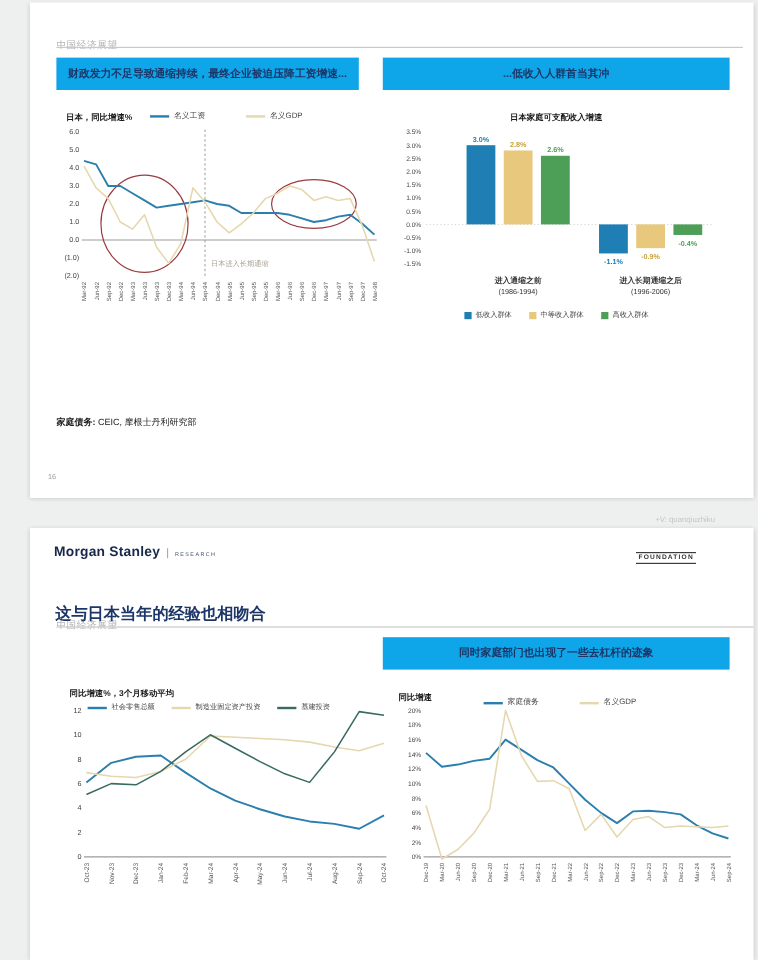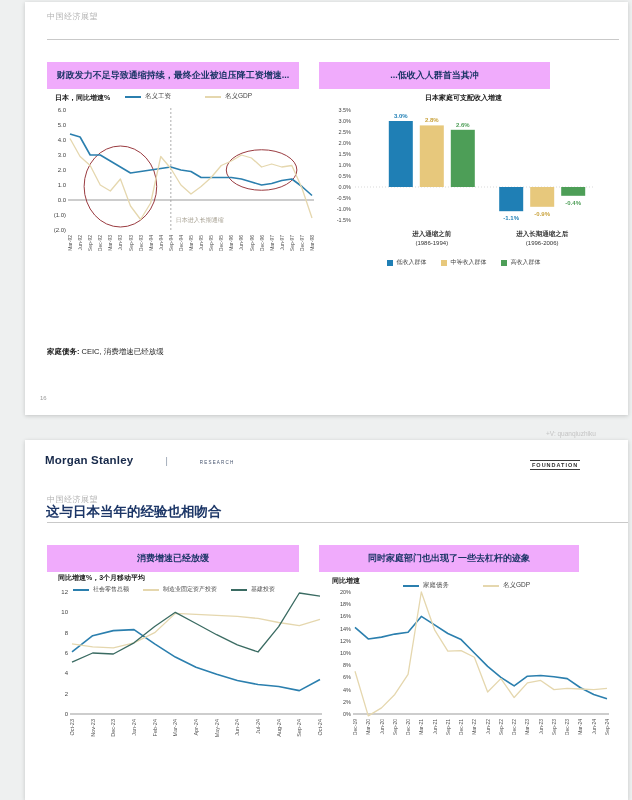--- a/index.html
+++ b/index.html
@@ -2,54 +2,54 @@
 <html><head>
 <meta charset="utf-8">
 <style>
   * { margin:0; padding:0; box-sizing:border-box; }
   html,body { width:632px; height:800px; overflow:hidden; background:#eef0f0;
     font-family:"Liberation Sans","DejaVu Sans",sans-serif; }
   .slide { position:absolute; left:25px; width:603px; background:#ffffff;
     box-shadow:0 1px 4px rgba(0,0,0,.18); overflow:hidden; }
   #slide1 { top:2px; height:413px; }
   #slide2 { top:440px; height:360px; }
-  .eyebrow { position:absolute; font-size:8px; color:#b3b3b3; letter-spacing:.5px; }
+  .eyebrow { position:absolute; font-size:8px; color:#b3b3b3; letter-spacing:.5px;margin-top:21px; }
   .slide-title { position:absolute; font-size:13.5px; font-weight:bold; color:#1c3667; }
   .hrule { position:absolute; height:1px; background:#c9c9c9; }
-  .panel-h { position:absolute; height:27px; background:#f0abfc; display:flex;
-    align-items:center; justify-content:center; font-size:9px; font-weight:bold; color:#1c3667;margin-top:14px; }
+  .panel-h { position:absolute; height:27px; background:#0ea5e9; display:flex;
+    align-items:center; justify-content:center; font-size:9px; font-weight:bold; color:#1c3667; }
   .chart-label { position:absolute; font-size:7px; font-weight:bold; color:#1a1a1a; }
   .legend { position:absolute; display:flex; align-items:center; gap:34px;
     font-size:6.5px; color:#444; white-space:nowrap; }
   .legend .item { display:flex; align-items:center; gap:4px; }
   .legend .swl { display:inline-block; width:16px; height:2px; }
   .legend .sws { display:inline-block; width:6px; height:6px; }
   .legend.sm { gap:14px; font-size:6px; }
   .src { position:absolute; font-size:7.5px; color:#222; }
   .src b { font-weight:bold; }
   .pagenum { position:absolute; font-size:6px; color:#9a9a9a; }
-  .logo { position:absolute; display:flex; align-items:baseline; color:#17294a;gap:27px; }
+  .logo { position:absolute; display:flex; align-items:baseline; color:#17294a; }
   .logo .brand { font-size:11.5px; font-weight:bold; letter-spacing:.2px; }
   .logo .bar { margin:0 5px; color:#8b97a8; font-size:9px; }
   .logo .div { font-size:4.5px; letter-spacing:1.2px; color:#42506b; }
   .stamp { position:absolute; font-size:5.5px; font-weight:bold; letter-spacing:1px;
     color:#333; border-top:1.5px solid #3c3c3c; border-bottom:1px solid #3c3c3c; padding:1px 2px; }
   .watermark { position:absolute; left:546px; top:430px; font-size:6.5px; color:#c4c4c4; }
   svg { position:absolute; overflow:visible; }
   svg text { font-family:"Liberation Sans","DejaVu Sans",sans-serif; }
 </style>
 </head>
 <body>
 
 <div class="slide" id="slide1">
   <div class="eyebrow" style="left:22px; top:9px;">中国经济展望</div>
   <div class="hrule" style="left:22px; top:37px; width:572px;"></div>
 
   <div class="panel-h" style="left:22px; top:46px; width:252px;">财政发力不足导致通缩持续，最终企业被迫压降工资增速...</div>
-  <div class="panel-h" style="left:294px; top:46px; width:231px;">...低收入人群首当其冲</div>
+  <div class="panel-h" style="left:294px; top:46px; width:289px;">...低收入人群首当其冲</div>
 
   <div class="chart-label" style="left:30px; top:91px;">日本，同比增速%</div>
   <div class="legend" style="left:100px; top:90px;">
       <span class="item">
         <span class="swl" style="background: rgb(43, 127, 174);"></span>
         <span>名义工资</span>
       </span>
       <span class="item">
         <span class="swl" style="background: rgb(229, 215, 174);"></span>
         <span>名义GDP</span>
@@ -139,41 +139,40 @@
         <span class="sws" style="background: rgb(231, 200, 124);"></span>
         <span>中等收入群体</span>
       </span>
       <span class="item">
         <span class="sws" style="background: rgb(77, 158, 87);"></span>
         <span>高收入群体</span>
       </span>
     </div>
 
   <div class="src" style="left:22px; top:345px;">
-    <b>家庭债务:</b><span> CEIC, 消费增速已经放缓</span>
+    <b>家庭债务:</b><span> CEIC, 摩根士丹利研究部</span>
   </div>
   <div class="pagenum" style="left:15px; top:393px;">16</div>
 </div>
 
 <div class="watermark">+V: quanqiuzhiku</div>
 
 <div class="slide" id="slide2">
   <div class="logo" style="left:20px; top:14px;">
     <span class="brand">Morgan Stanley</span>
     <span class="bar">|</span>
     <span class="div">RESEARCH</span>
   </div>
   <div class="stamp" style="left:505px; top:20px;">FOUNDATION</div>
 
   <div class="eyebrow" style="left:22px; top:54px;">中国经济展望</div>
   <div class="slide-title" style="left:21px; top:63px;">这与日本当年的经验也相吻合</div>
   <div class="hrule" style="left:22px; top:82px; width:581px;"></div>
 
-  <div class="panel-h" style="left:22px; top:91px; width:252px;">消费增速已经放缓</div>
-  <div class="panel-h" style="left:294px; top:91px; width:260px;">同时家庭部门也出现了一些去杠杆的迹象</div>
+  <div class="panel-h" style="left:294px; top:91px; width:289px;">同时家庭部门也出现了一些去杠杆的迹象</div>
 
   <div class="chart-label" style="left:33px; top:133px;">同比增速%，3个月移动平均</div>
   <div class="legend sm" style="left:48px; top:145px;">
       <span class="item">
         <span class="swl" style="background: rgb(43, 127, 174);"></span>
         <span>社会零售总额</span>
       </span>
       <span class="item">
         <span class="swl" style="background: rgb(229, 215, 174);"></span>
         <span>制造业固定资产投资</span>

